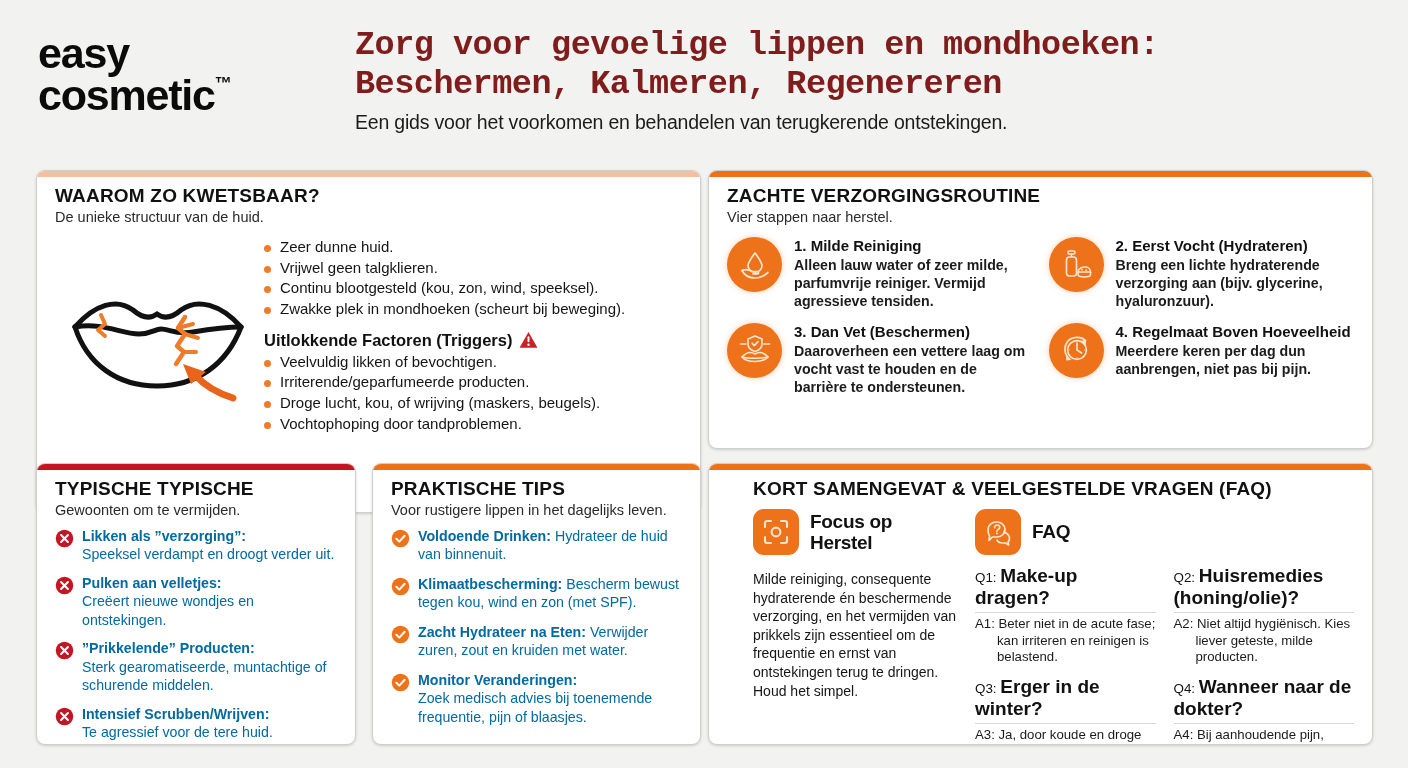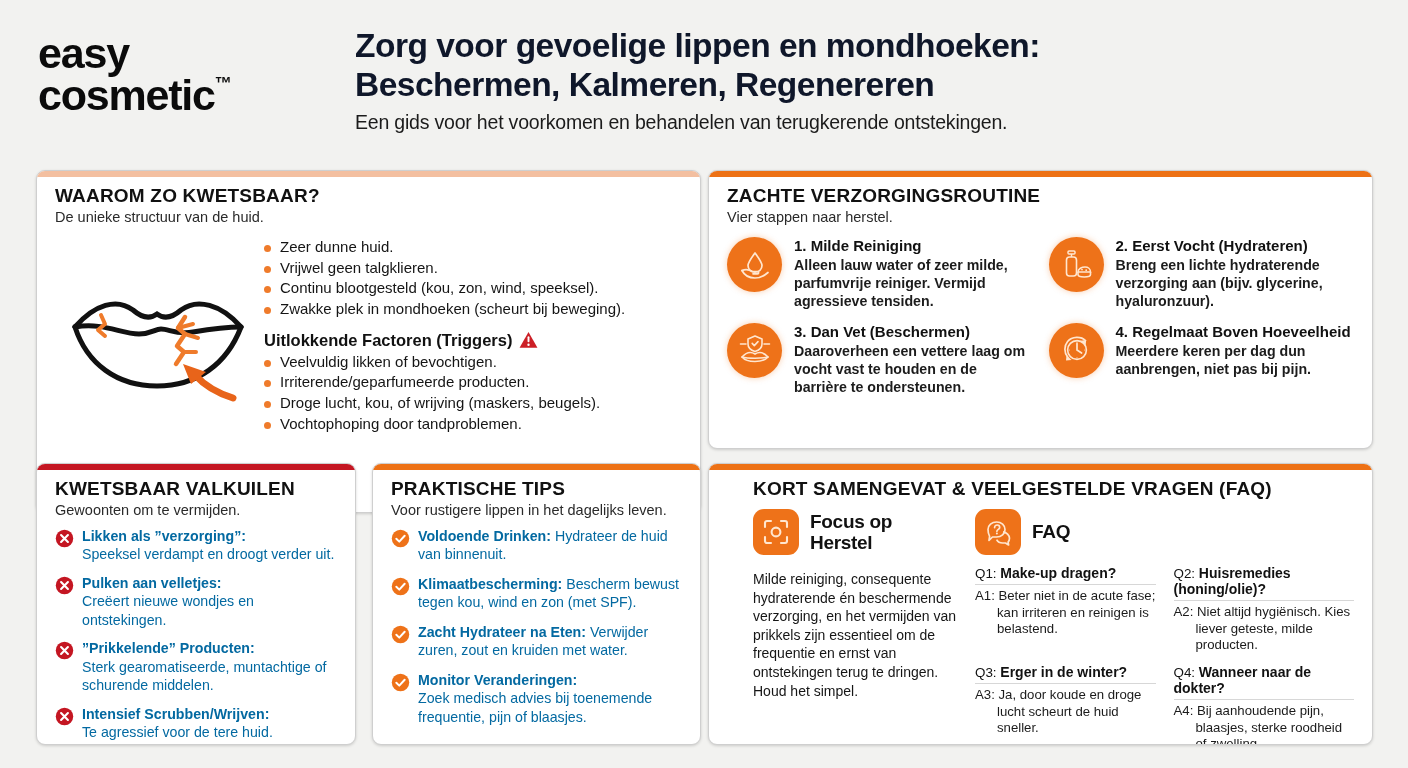--- a/index.html
+++ b/index.html
@@ -13,21 +13,21 @@
   .page { position: relative; width: 1408px; height: 768px; padding: 0; }
 
   
   .header { position: absolute; left: 0; top: 0; width: 1408px; height: 162px; }
   .logo { position: absolute; left: 38px; top: 32px; width: 300px; }
   .logo-line { font-weight: 800; font-size: 43px; line-height: 0.98; letter-spacing: -1.2px; color: #0b0b0b; }
   .logo-line2 { position: relative; display: inline-block; }
   .logo-tm { font-size: 17px; font-weight: 800; vertical-align: top; position: relative; top: 2px; letter-spacing: 0; }
 
   .head-text { position: absolute; left: 355px; top: 26px; width: 1010px; }
-  .head-title { font-size: 33.5px; font-weight: 800; line-height: 1.17; letter-spacing: -0.5px; color: #0f172a; }
+  .head-title { font-size: 33.5px; font-weight: 800; line-height: 1.17; letter-spacing: -0.5px; color: #7f1d1d; font-family: Liberation Mono, monospace; }
   .head-sub { margin-top: 7px; font-size: 19.5px; font-weight: 400; color: #1b1b1b; letter-spacing: -0.2px; }
 
   
   .card {
     position: absolute;
     background: #ffffff;
     border-radius: 9px;
     border: 1px solid #cfcfcf;
     box-shadow: 0 1px 3px rgba(0,0,0,0.16);
     overflow: hidden;
@@ -97,21 +97,21 @@
   .faq-left { width: 206px; flex: 0 0 206px; }
   .faq-right { flex: 1; display: grid; grid-template-columns: 1fr 1fr; gap: 8px 18px; }
   .sq-ic {
     width: 46px; height: 46px; border-radius: 11px; background: #ee7219;
     display: flex; align-items: center; justify-content: center; flex: 0 0 46px;
   }
   .ic-row { display: flex; align-items: center; gap: 11px; }
   .ic-label { font-size: 19px; font-weight: 800; line-height: 1.12; color: #111; letter-spacing: -0.3px; }
   .focus-p { font-size: 14px; line-height: 1.33; color: #151515; margin-top: 15px; }
   .faq-q { font-size: 13.4px; color: #111; padding-bottom: 3px; border-bottom: 1px solid #d7d7d7; }
-  .faq-q b { font-weight: 700; font-size: 14px; }
+  .faq-q b { font-weight: 700; font-size: 19px; }
   .faq-a { font-size: 13.2px; color: #1b1b1b; line-height: 1.26; padding-top: 3px; padding-left: 22px; text-indent: -22px; }
   .faq-cell { padding-bottom: 2px; }
 </style>
 </head>
 <body>
 
 <div class="page">
 
   <div class="header">
     <div class="logo">
@@ -250,21 +250,21 @@
             <div class="step-p">Meerdere keren per dag dun aanbrengen, niet pas bij pijn.</div>
           </div>
         </div>
 
       </div>
     </div>
   </div>
 
   <div class="card" id="card-pitfalls">
     <div class="card-pad">
-      <div class="card-title">KWETSBAAR VALKUILEN</div>
+      <div class="card-title">TYPISCHE TYPISCHE</div>
       <div class="card-sub">Gewoonten om te vermijden.</div>
 
       <div class="mini-list">
 
         <div class="mini-item">
           <span class="badge">
             <svg width="19" height="19" viewBox="0 0 20 20" aria-hidden="true">
               <circle cx="10" cy="10" r="9.2" fill="#c41622"></circle>
               <path d="M6.4 6.4 L13.6 13.6 M13.6 6.4 L6.4 13.6" stroke="#fff" stroke-width="2.2" stroke-linecap="round"></path>
             </svg>

